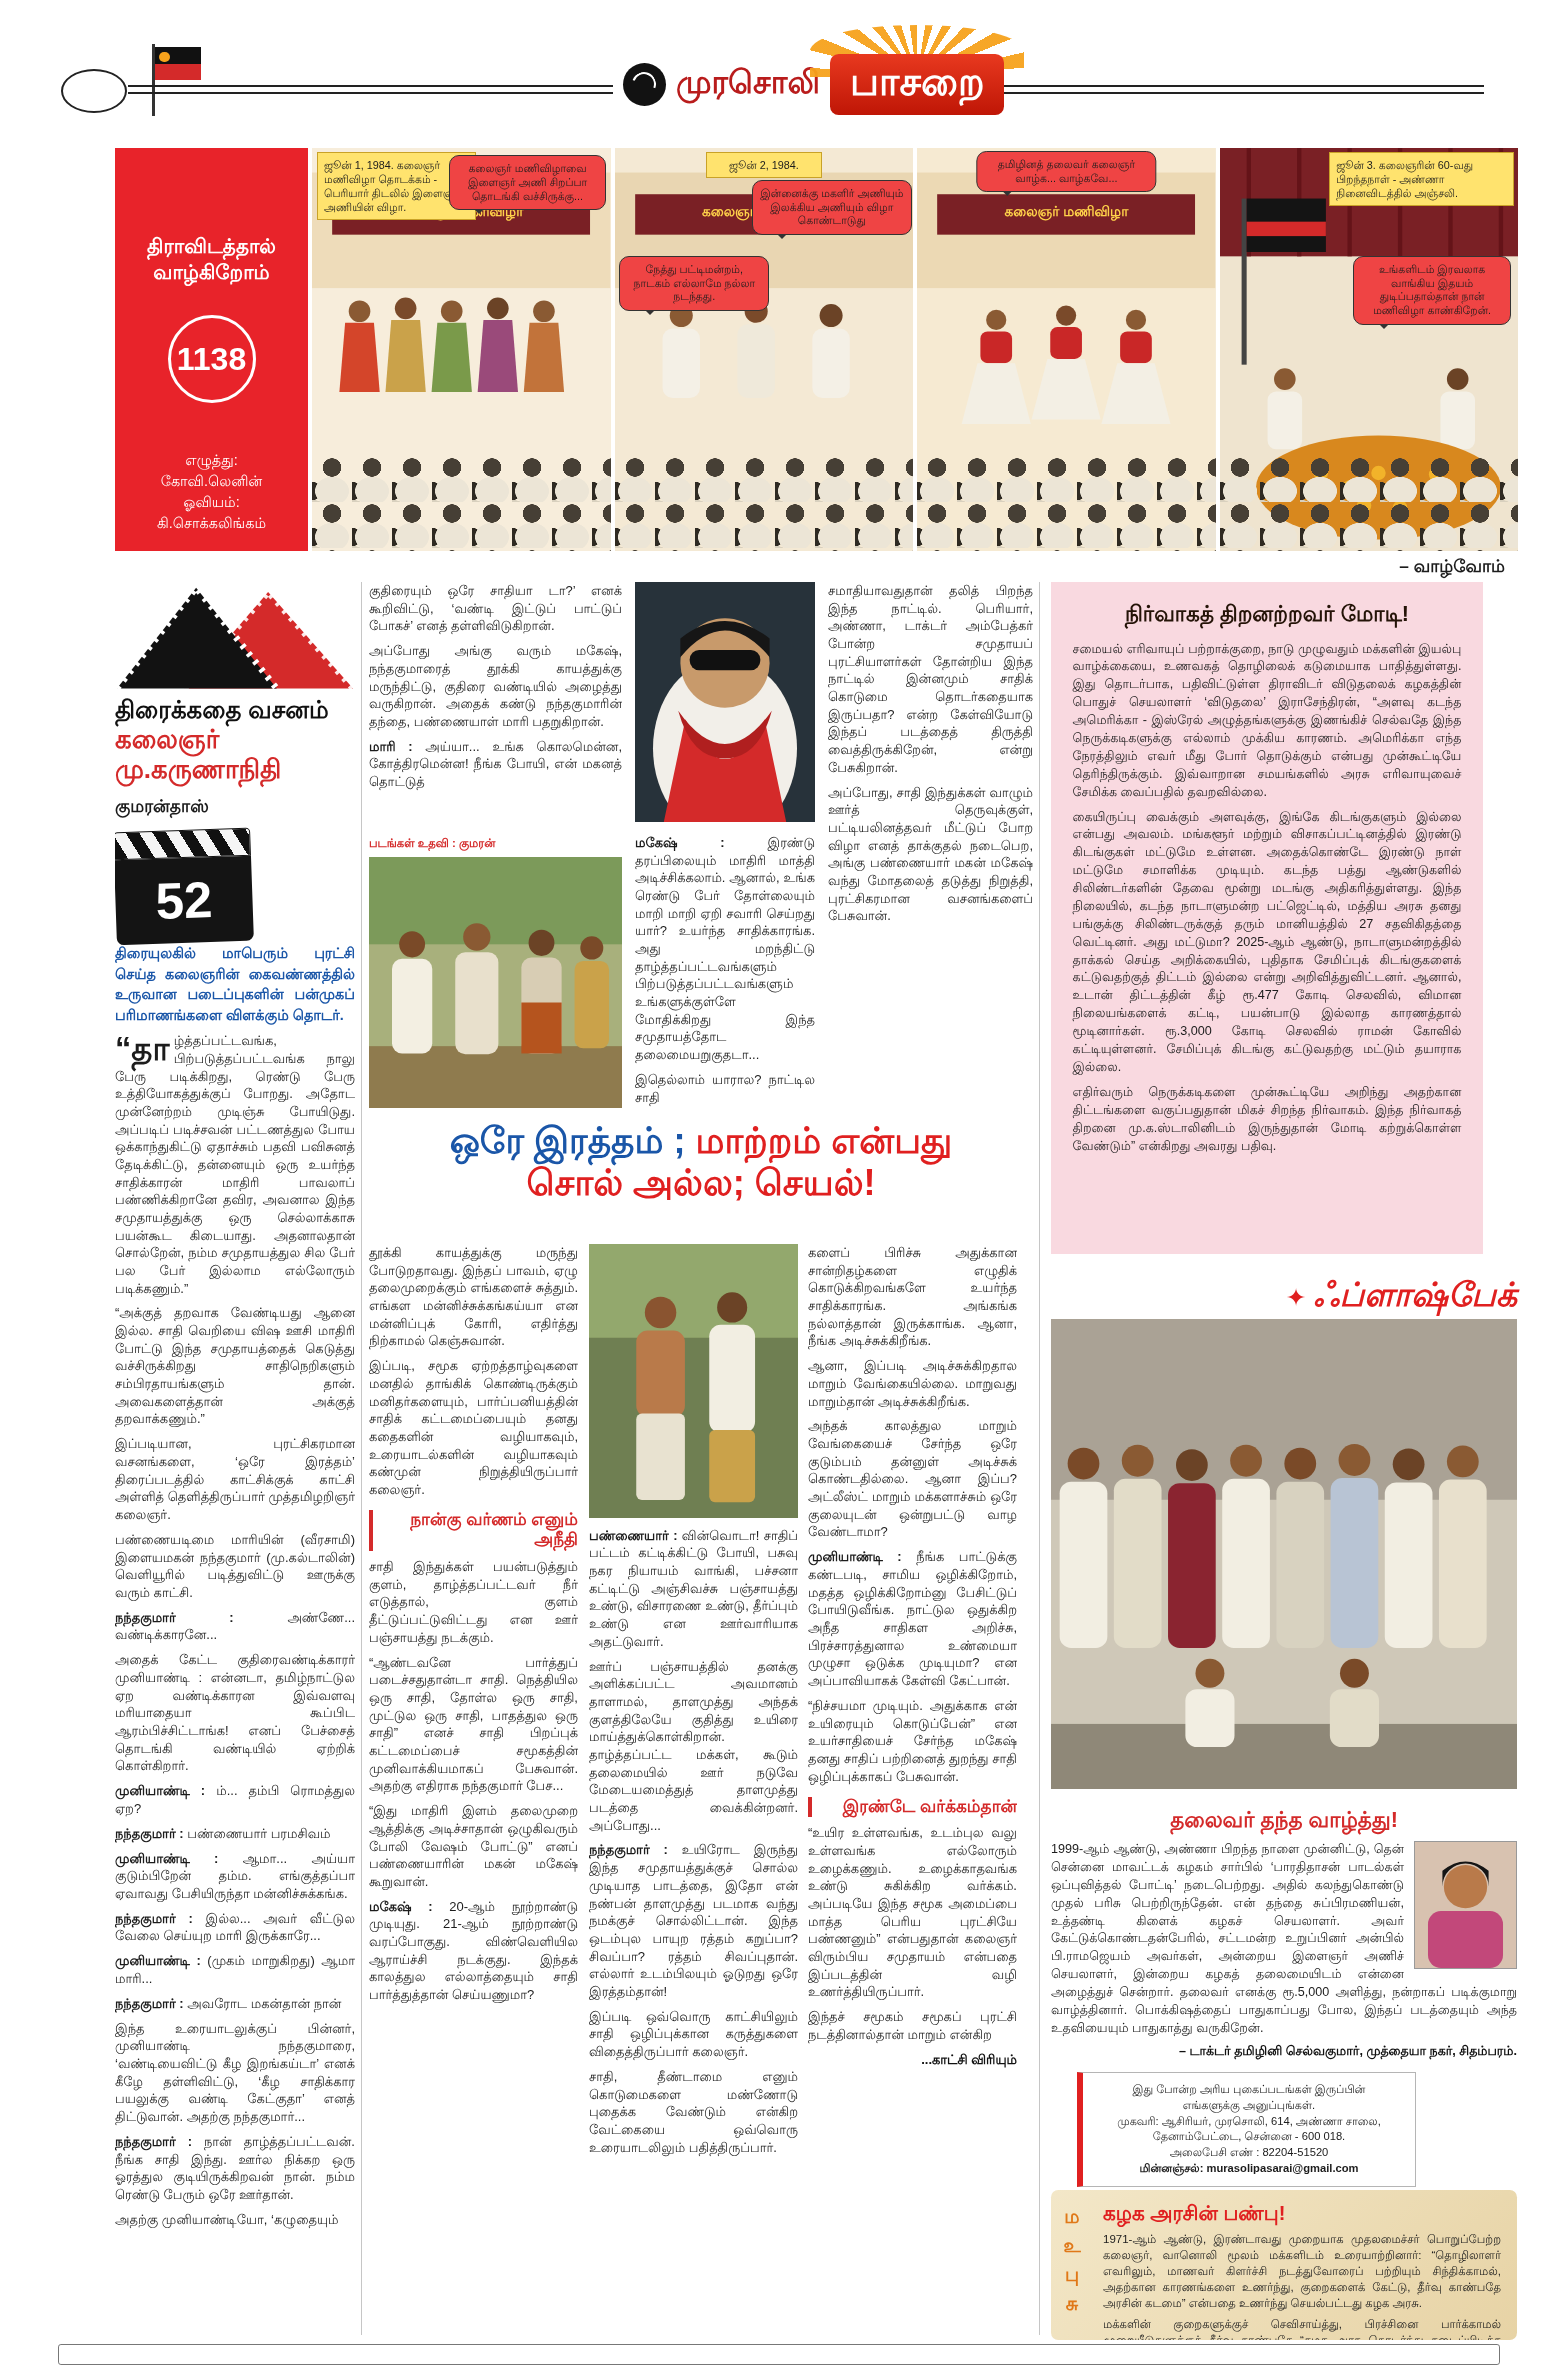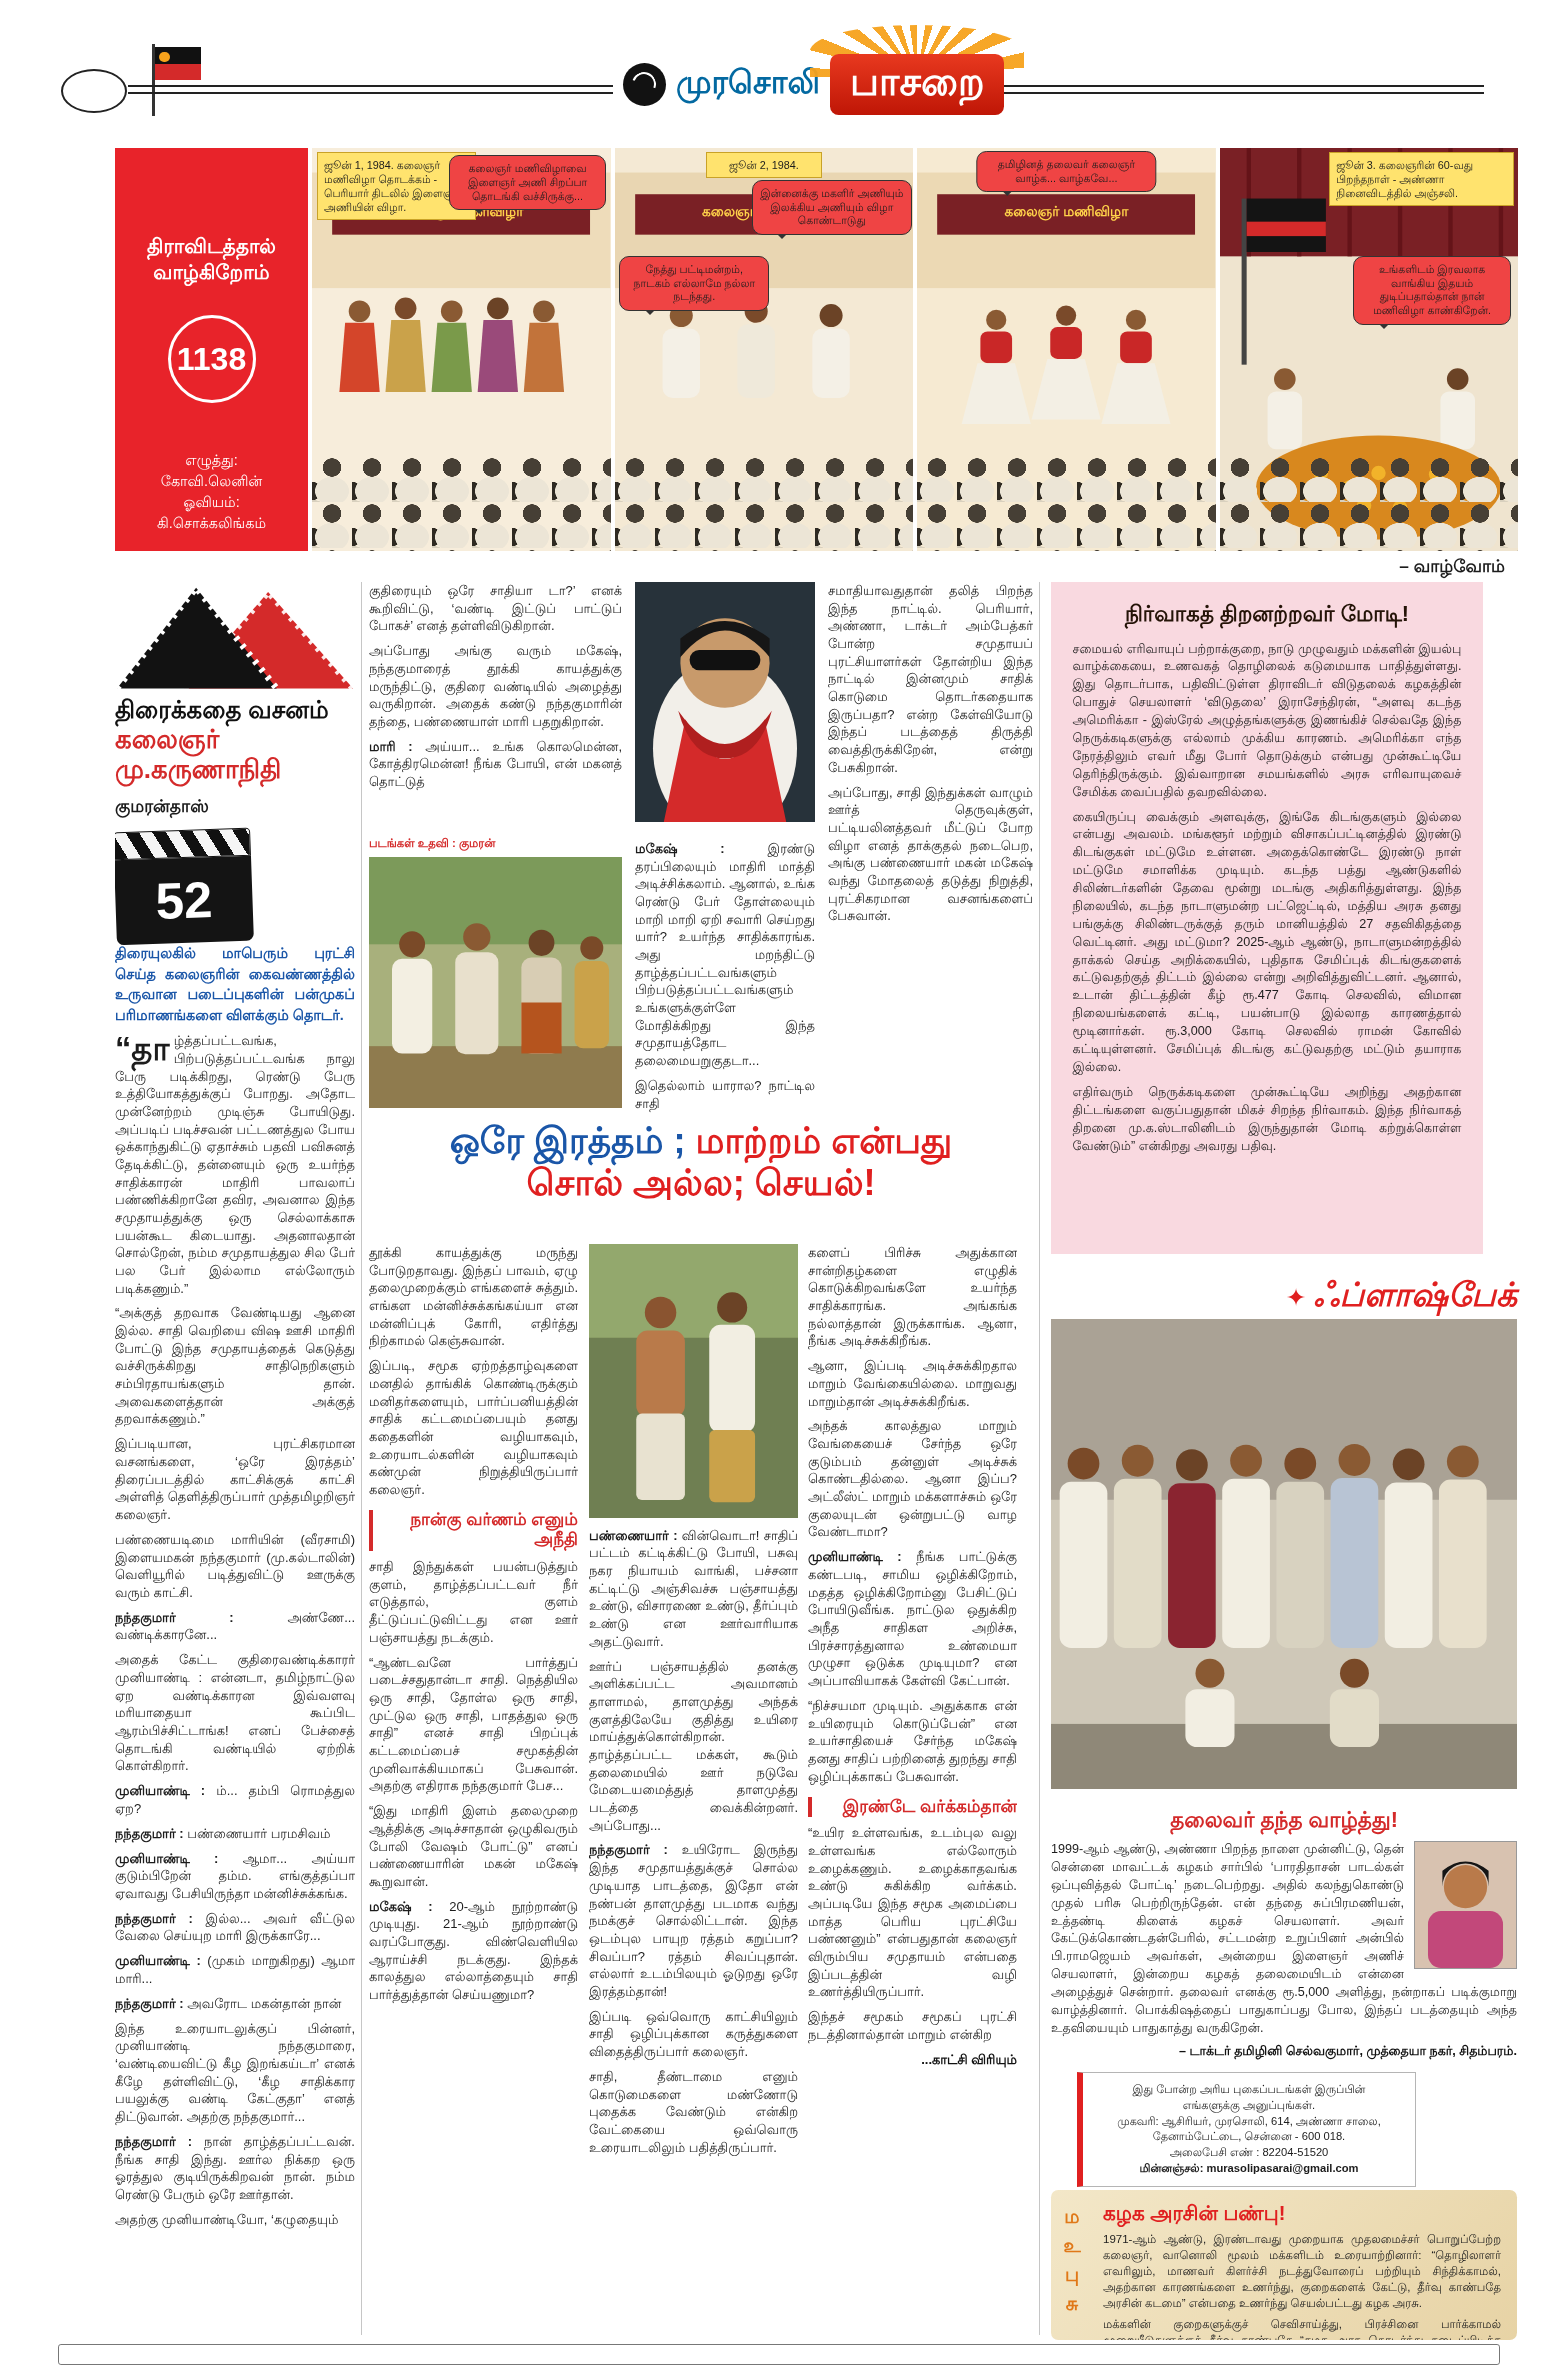--- a/index.html
+++ b/index.html
@@ -10,21 +10,21 @@
   .emblem{position:absolute;left:149px;top:43px;width:58px;height:78px;}
   .emblem .pole{position:absolute;left:2.9px;top:1.4px;width:2.9px;height:72px;background:#333;}
   .emblem .cloth{position:absolute;left:5.8px;top:3.6px;width:46px;height:33px;background:linear-gradient(180deg,#111 0 52%,#d42a2a 52% 100%);}
   .emblem .sun{position:absolute;left:10px;top:8.7px;width:10.8px;height:10.8px;border-radius:50%;background:#f6a21c;}
   .hrule{position:absolute;height:2.2px;background:#222;}
   .r1a{left:128px;top:85px;width:485px;} .r1b{left:128px;top:92px;width:485px;}
   .r2a{left:931px;top:85px;width:553px;} .r2b{left:931px;top:92px;width:553px;}
   .masthead{position:absolute;left:623px;top:45px;width:303px;height:79px;display:flex;align-items:center;gap:10px;}
   .drum{width:43px;height:43px;border-radius:50%;background:#121212;position:relative;flex:none;}
   .drum::after{content:"";position:absolute;inset:9.4px;border:2.2px solid #fff;border-left-color:transparent;border-bottom-color:transparent;border-radius:50%;transform:rotate(-25deg);}
-  .mh1{font-size:32px;font-weight:800;color:#0369a1;white-space:nowrap;}
+  .mh1{font-size:32px;font-weight:800;color:#b91c1c;white-space:nowrap;}
   .mh2wrap{position:relative;}
   .rays{position:absolute;left:-20px;right:-20px;top:-29px;height:52px;border-radius:50% 50% 0 0;
         background:repeating-conic-gradient(from 250deg at 50% 100%,rgba(246,162,28,.95) 0 8deg,rgba(246,162,28,0) 8deg 17deg);}
   .mh2{position:relative;display:inline-block;background:linear-gradient(#e8391f,#bf1606);color:#fff;
        padding:5.8px 20px;border-radius:8.7px;font-size:39px;font-weight:800;white-space:nowrap;}
   
   .comic{position:absolute;left:115px;top:148px;width:1403px;height:403px;display:flex;}
   .comic-left{width:193px;background:#e8232a;color:#fff;position:relative;flex:none;}
   .comic-title{margin:85px 11.5px 0;font-size:20px;font-weight:800;text-align:center;line-height:1.3;}
   .comic-issue{width:82px;height:82px;border:3.6px solid #fff;border-radius:50%;margin:30px auto 0;
@@ -61,21 +61,21 @@
   .ft-logo{width:240px;height:108px;display:block;}
   .ft-black{font-size:24.5px;font-weight:800;color:#111;margin-top:5.8px;line-height:1.15;}
   .ft-red{font-size:26px;font-weight:800;color:#d42a2a;line-height:1.15;margin-top:1.4px;}
   .byline{font-size:17.3px;font-weight:700;margin-top:10px;}
   .clap{width:137px;margin-top:11.5px;transform:rotate(-2deg);}
   .clap-top{height:26px;border:1.4px solid #111;border-radius:4.3px 4.3px 0 0;background:repeating-linear-gradient(60deg,#111 0 11.5px,#f5f5f5 11.5px 23px);}
   .clap-board{height:85px;background:#141414;border-radius:0 0 7.2px 7.2px;display:flex;align-items:center;justify-content:center;color:#fff;font-size:51px;font-weight:800;}
   .intro{margin-top:19px;color:#1a56a8;font-weight:700;font-size:14.4px;text-align:justify;line-height:1.42;margin-bottom:13px;}
   .colM1{left:369px;top:582px;width:253px;height:253px;}
   .portrait{position:absolute;left:635px;top:582px;width:180px;height:240px;}
-  .colM1c{left:635px;top:834px;width:180px;height:283px;margin-top:6px;}
+  .colM1c{left:635px;top:834px;width:180px;height:283px;}
   .colM3{left:828px;top:582px;width:205px;height:535px;}
   .still1cap{position:absolute;left:369px;top:837px;width:253px;color:#d42a2a;font-size:11.5px;font-weight:700;}
   .still1{position:absolute;left:369px;top:857px;width:253px;height:251px;}
   .headline{position:absolute;left:369px;top:1120px;width:664px;text-align:center;font-weight:800;line-height:1.18;font-size:36px;}
   .hl-blue{color:#1a56a8;} .hl-red{color:#e02020;}
   .colL{left:369px;top:1244px;width:209px;height:1091px;}
   .colC{left:589px;top:1244px;width:209px;height:1091px;}
   .colR{left:808px;top:1244px;width:209px;height:1091px;}
   .still2{width:209px;height:274px;display:block;margin-bottom:8.7px;}
   

